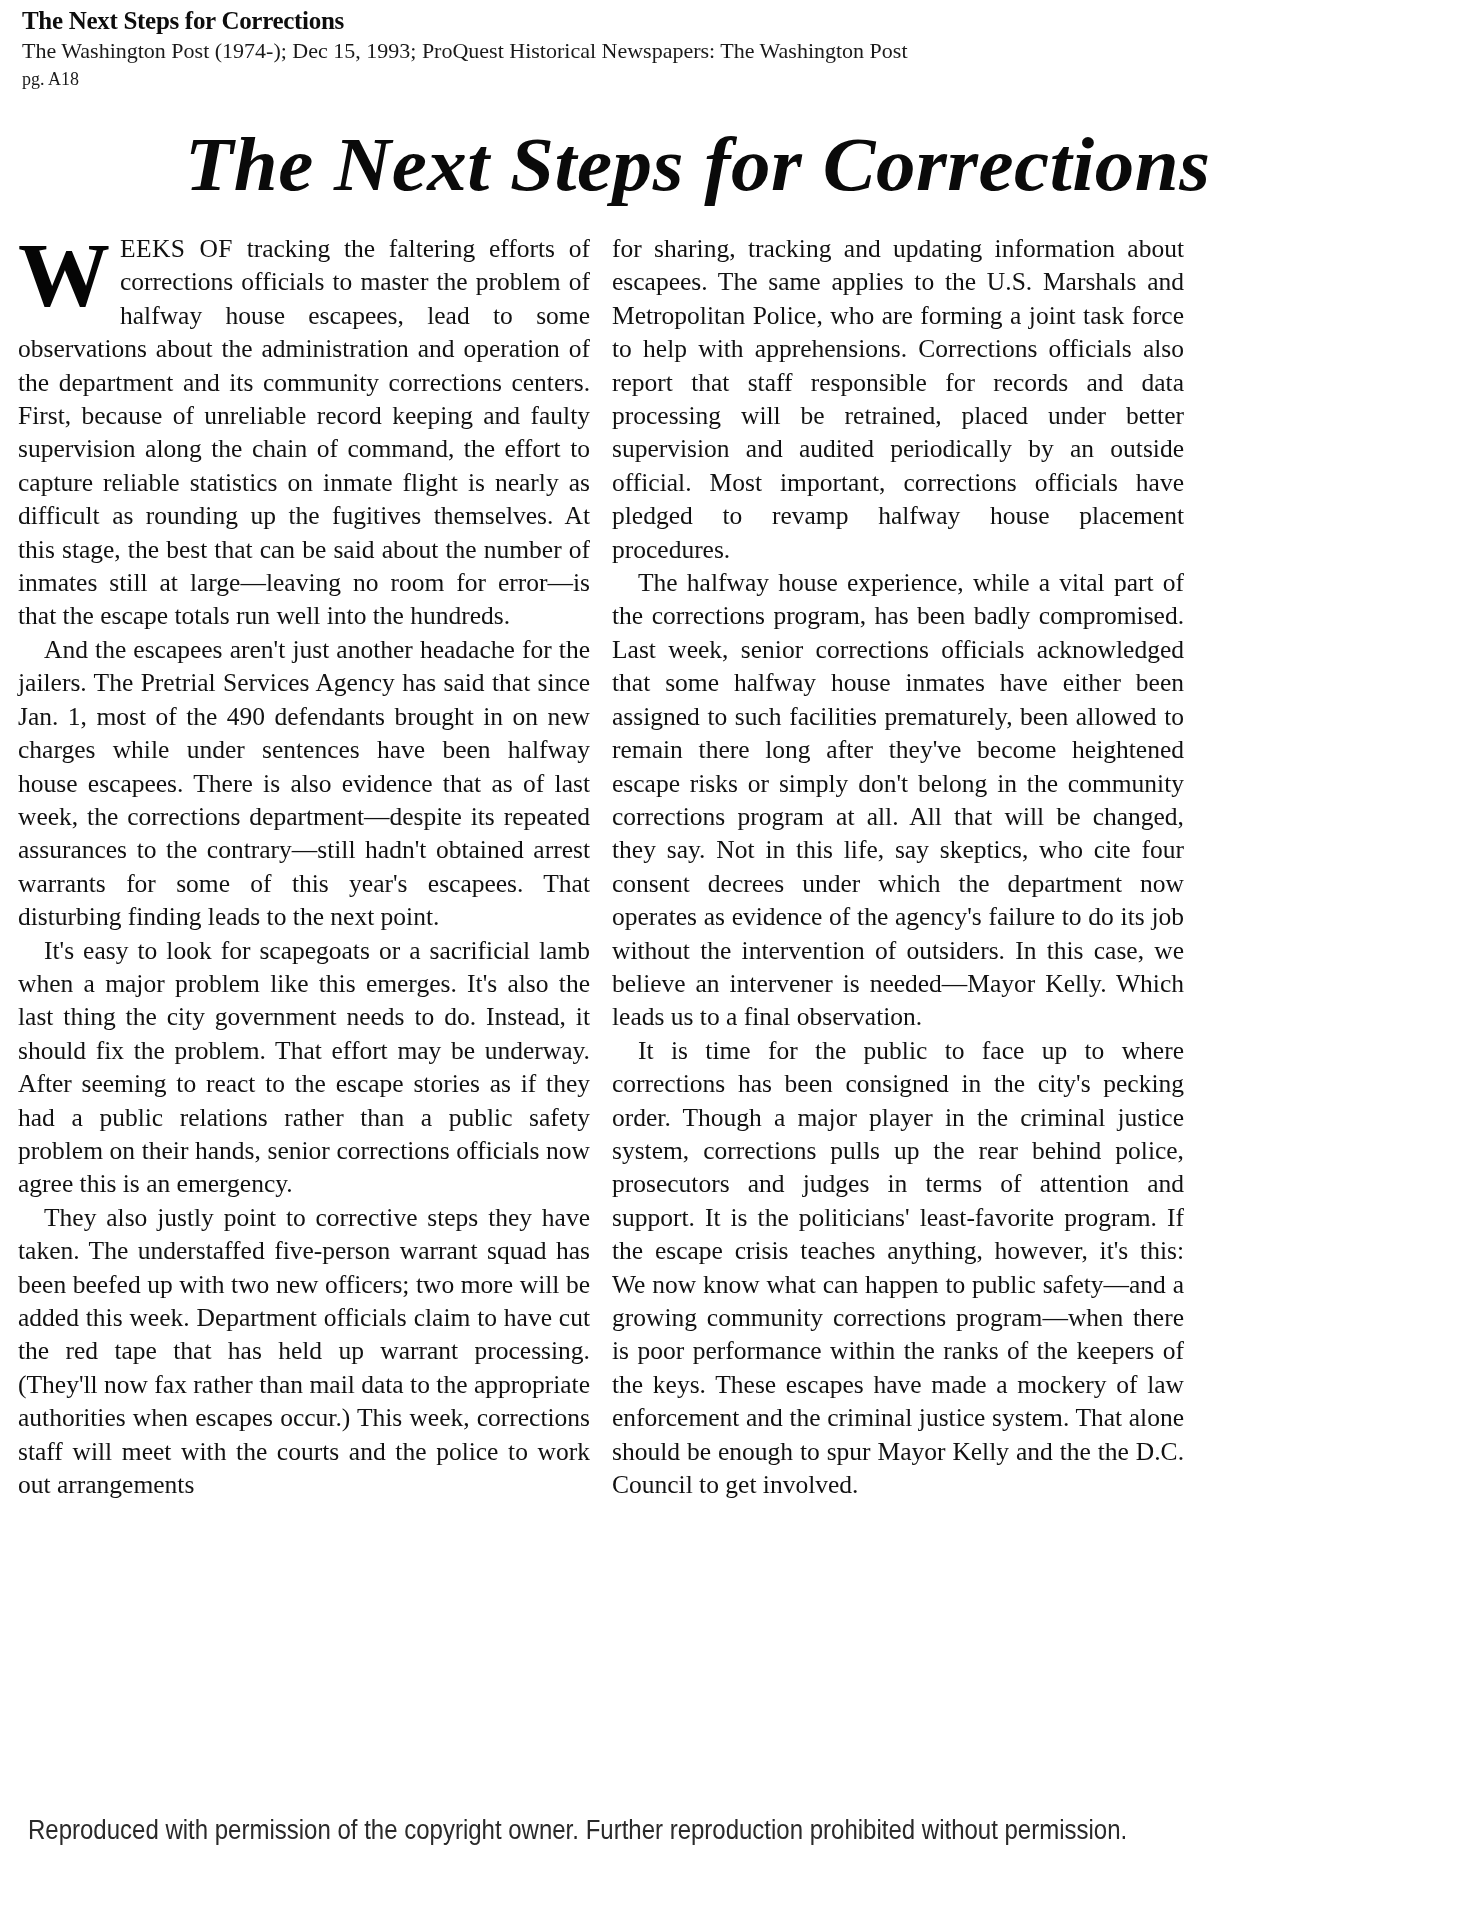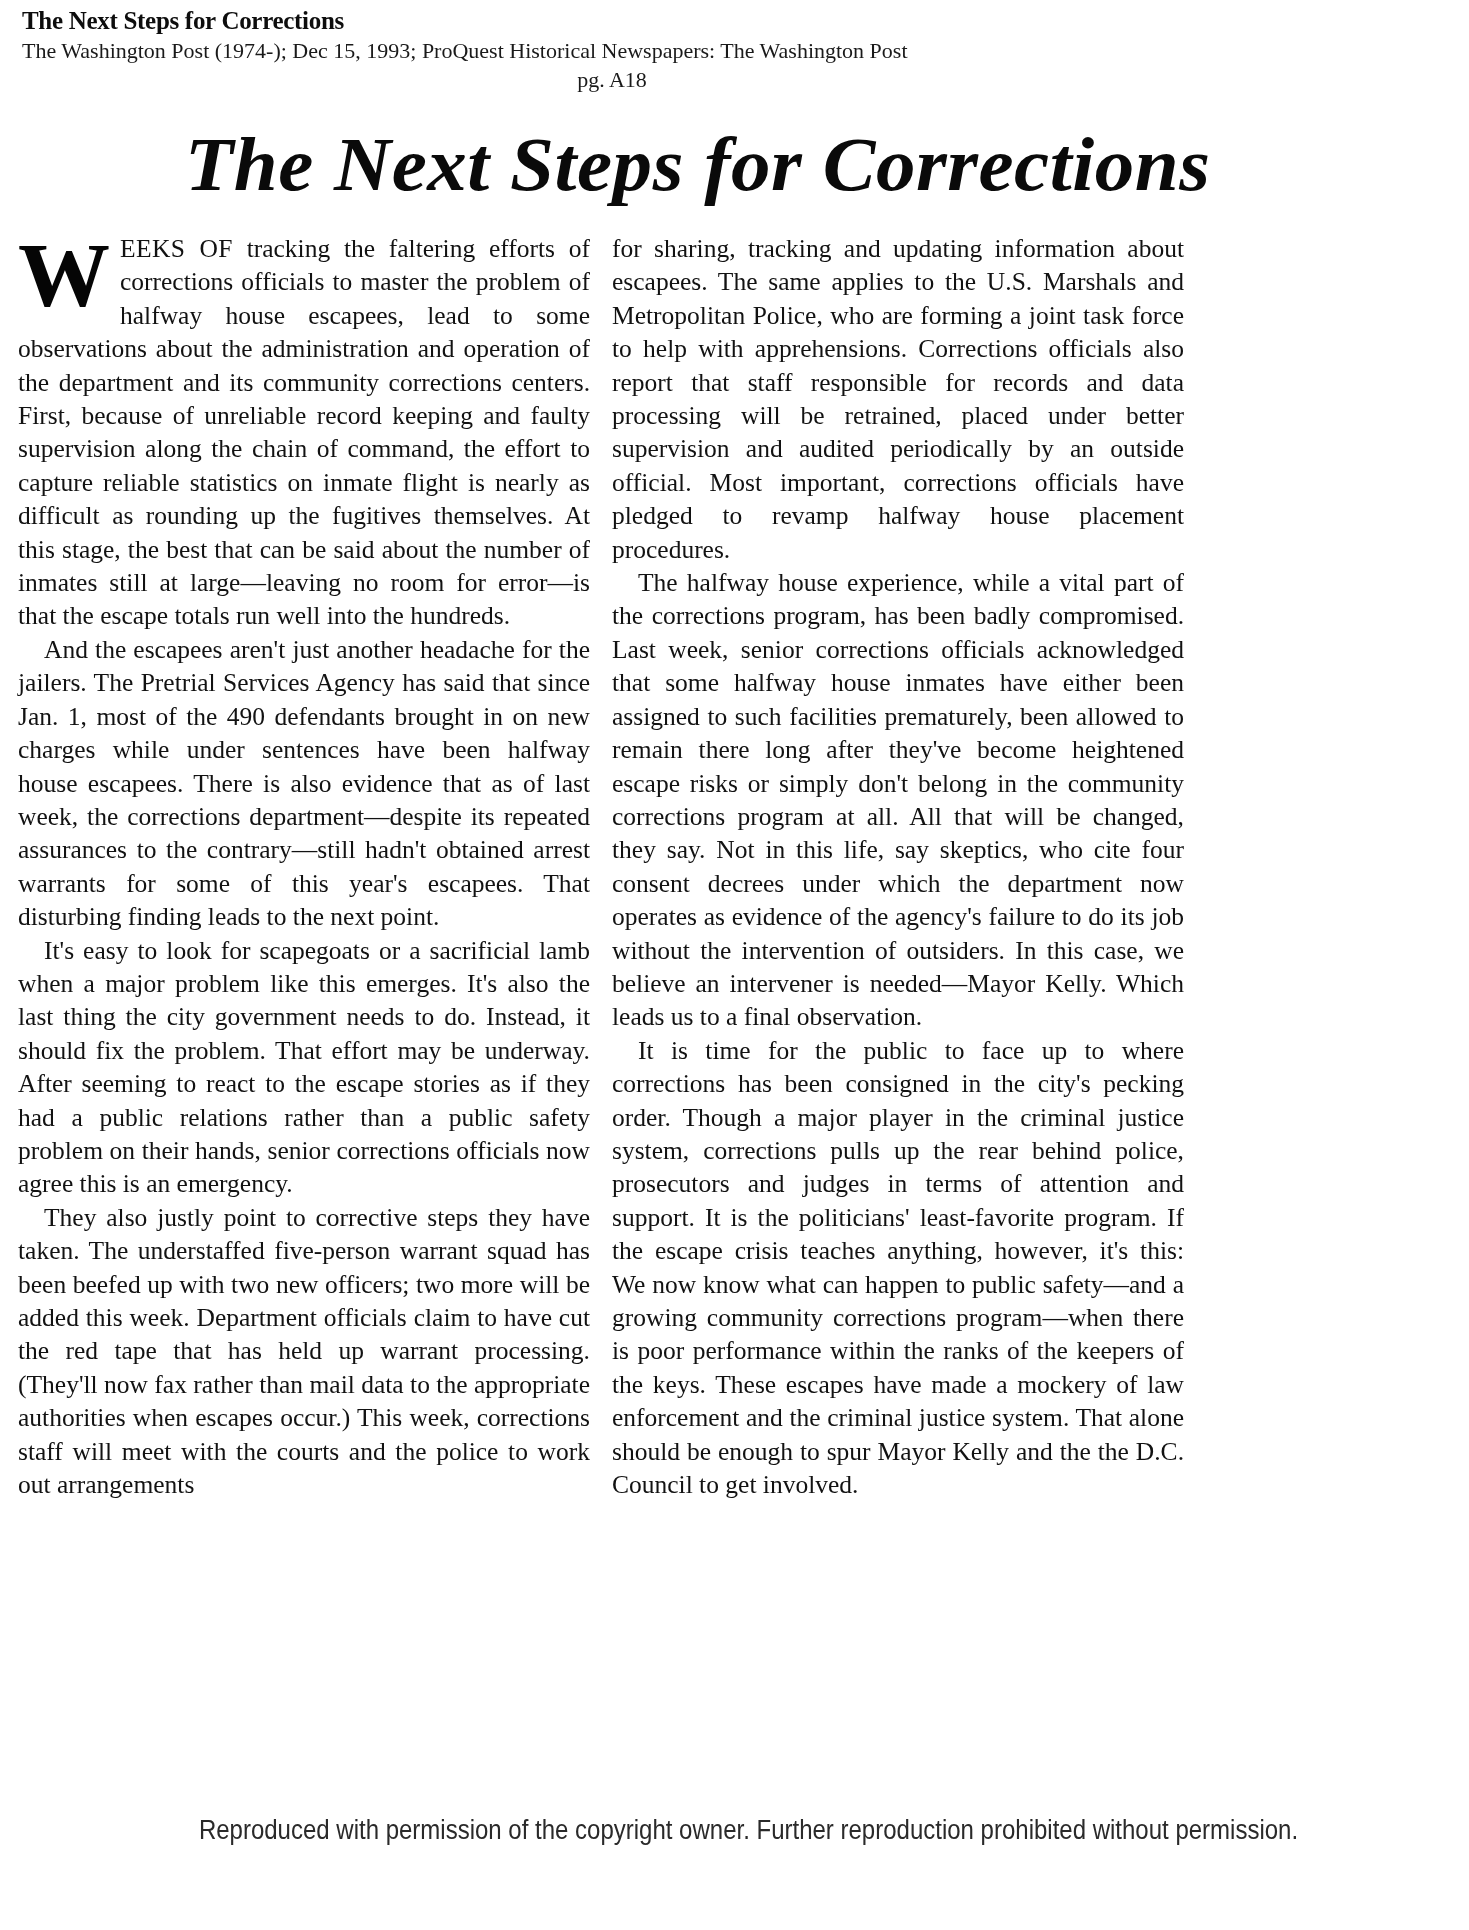--- a/index.html
+++ b/index.html
@@ -38,25 +38,24 @@
   .citation-line {
     font-size: 22px;
     line-height: 29px;
     color: #1a1a1a;
     margin: 0;
     white-space: nowrap;
   }
   .citation-line .src {
   }
   .citation-page {
-    font-size: 22px;
+    font-size: 18px;
     line-height: 29px;
     color: #1a1a1a;
     margin: 0;
-    text-align: center;
   }
 
   
   .headline {
     position: absolute;
     left: 0;
     top: 122px;
     width: 1469px;
     text-align: center;
   }
@@ -121,21 +120,21 @@
     font-variant: small-caps;
     letter-spacing: 0.4px;
   }
 
   
   .footer {
     position: absolute;
     left: 0;
     top: 1815px;
     width: 1469px;
-    text-align: center;
+    text-align: left;
   }
   .footer-text {
     display: block;
     margin-left: 28px;
     font-family: "Liberation Sans", "DejaVu Sans", sans-serif;
     font-size: 24px;
     line-height: 30px;
     color: #2a2a2a;
     transform: scaleY(1.18);
     transform-origin: left center;

